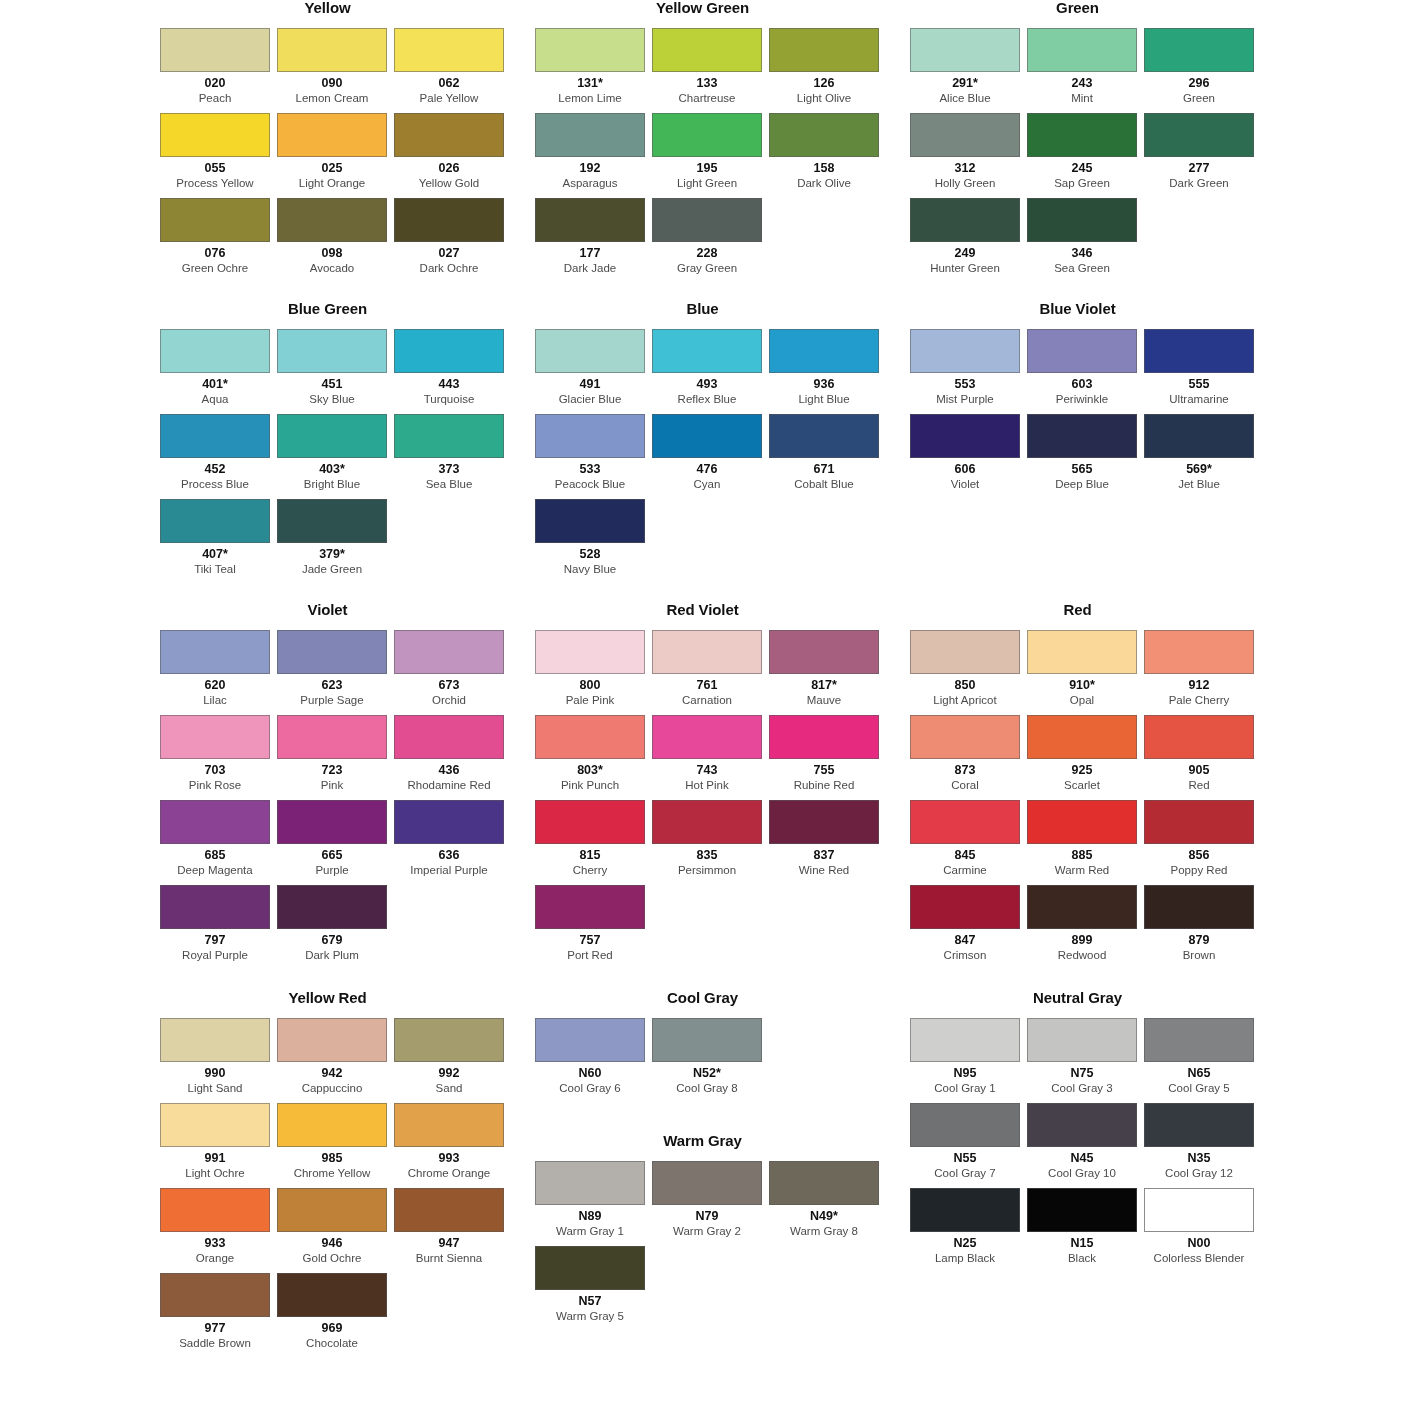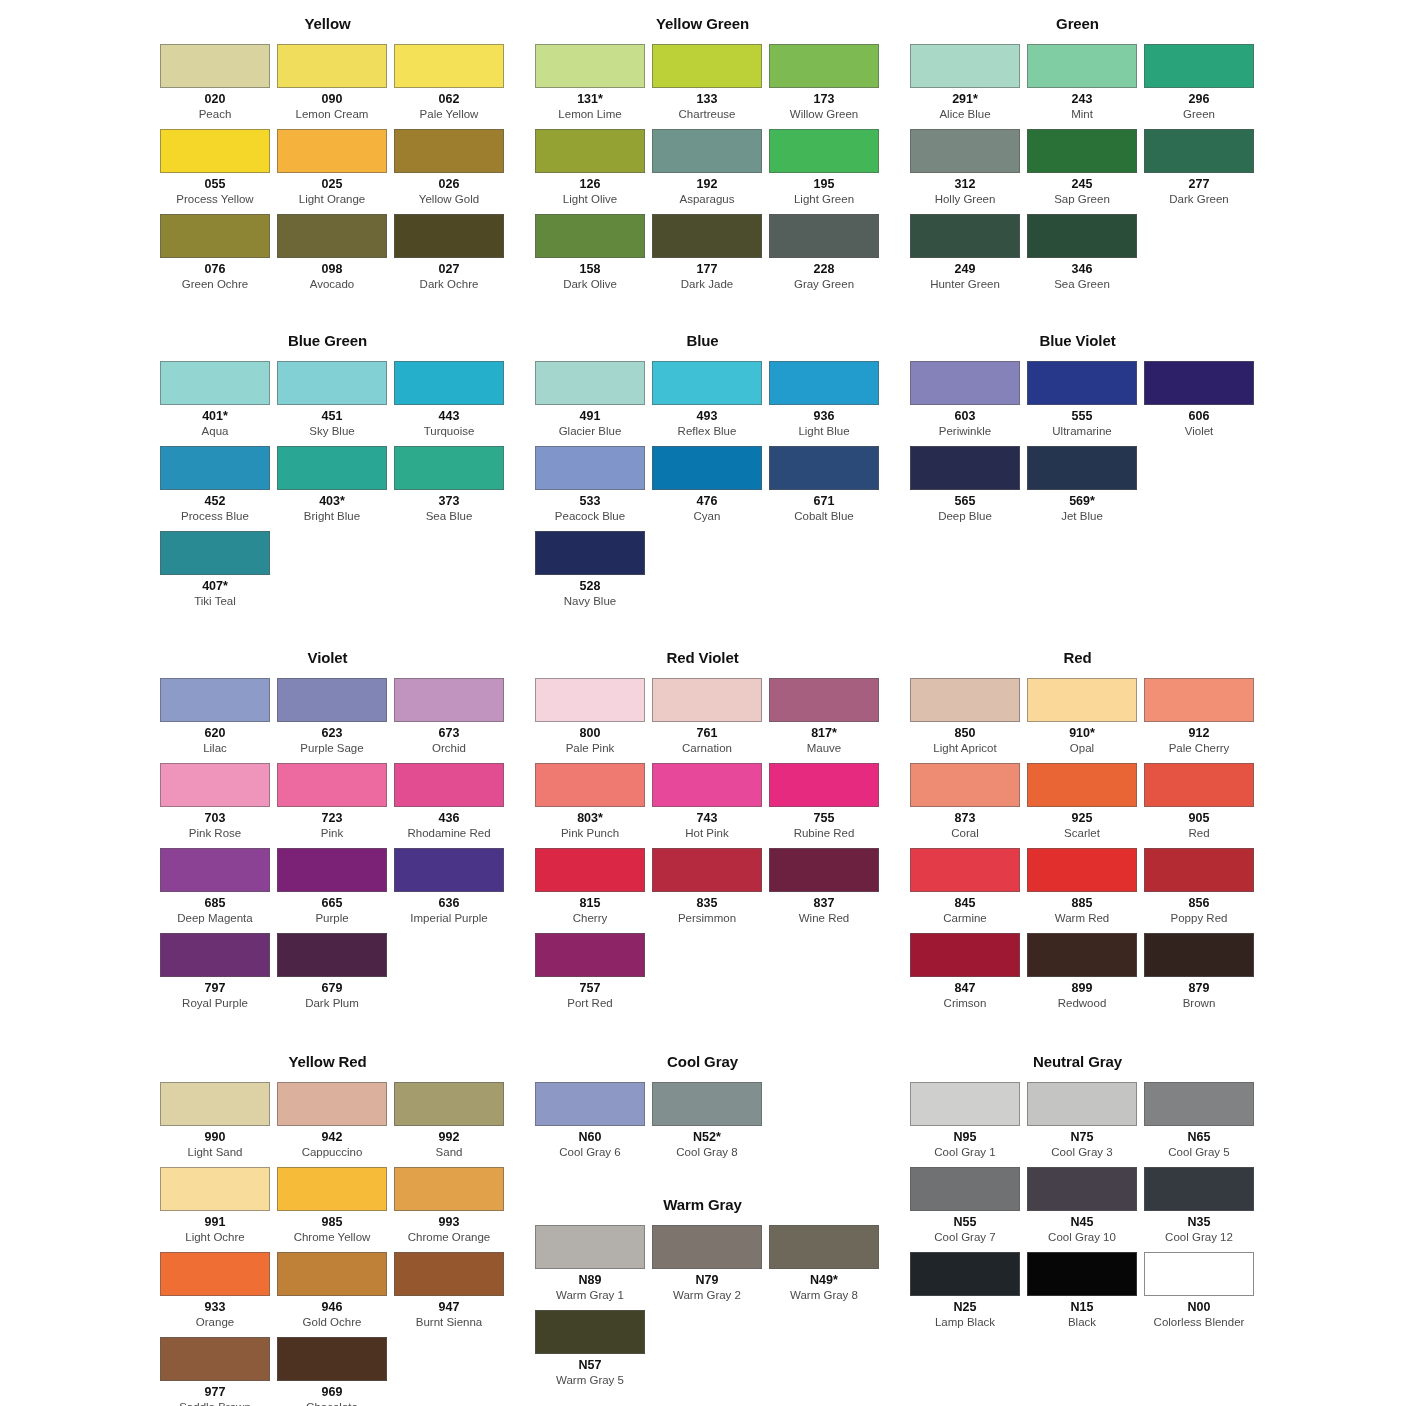--- a/index.html
+++ b/index.html
@@ -16,21 +16,20 @@
     position: relative;
     padding: 0 140px;
   }
   .band {
     display: flex;
     width: 1126px;
   }
   .col {
     width: 375px;
     flex: 0 0 375px;
-    margin-top: 16px;
   }
   .section { width: 375px; }
   .section-title {
     text-align: center;
     font-size: 15px;
     font-weight: bold;
     color: #111111;
     letter-spacing: -0.1px;
     margin-bottom: 12px;
     line-height: 16px;
@@ -143,25 +142,20 @@
               <span class="chip" style="background: rgb(199, 222, 140);"></span>
               <div class="code">131*</div>
               <div class="cname">Lemon Lime</div>
             </div>
             <div class="cell">
               <span class="chip" style="background: rgb(188, 209, 56);"></span>
               <div class="code">133</div>
               <div class="cname">Chartreuse</div>
             </div>
             <div class="cell">
-              <span class="chip" style="background: rgb(125, 186, 82);"></span>
-              <div class="code">173</div>
-              <div class="cname">Willow Green</div>
-            </div>
-            <div class="cell">
               <span class="chip" style="background: rgb(147, 162, 50);"></span>
               <div class="code">126</div>
               <div class="cname">Light Olive</div>
             </div>
             <div class="cell">
               <span class="chip" style="background: rgb(110, 148, 140);"></span>
               <div class="code">192</div>
               <div class="cname">Asparagus</div>
             </div>
             <div class="cell">
@@ -271,20 +265,25 @@
             <div class="cell">
               <span class="chip" style="background: rgb(45, 169, 140);"></span>
               <div class="code">373</div>
               <div class="cname">Sea Blue</div>
             </div>
             <div class="cell">
               <span class="chip" style="background: rgb(42, 138, 147);"></span>
               <div class="code">407*</div>
               <div class="cname">Tiki Teal</div>
             </div>
+            <div class="cell">
+              <span class="chip" style="background: rgb(44, 81, 79);"></span>
+              <div class="code">379*</div>
+              <div class="cname">Jade Green</div>
+            </div>
           </div>
       </div>
     </div>
     <div class="col">
       <div class="section">
         <div class="section-title">Blue</div>
         <div class="swatch-grid">
             <div class="cell">
               <span class="chip" style="background: rgb(165, 214, 206);"></span>
               <div class="code">491</div>
@@ -321,20 +320,25 @@
               <div class="cname">Navy Blue</div>
             </div>
           </div>
       </div>
     </div>
     <div class="col">
       <div class="section">
         <div class="section-title">Blue Violet</div>
         <div class="swatch-grid">
             <div class="cell">
+              <span class="chip" style="background: rgb(163, 184, 216);"></span>
+              <div class="code">553</div>
+              <div class="cname">Mist Purple</div>
+            </div>
+            <div class="cell">
               <span class="chip" style="background: rgb(133, 129, 185);"></span>
               <div class="code">603</div>
               <div class="cname">Periwinkle</div>
             </div>
             <div class="cell">
               <span class="chip" style="background: rgb(39, 56, 139);"></span>
               <div class="code">555</div>
               <div class="cname">Ultramarine</div>
             </div>
             <div class="cell">

